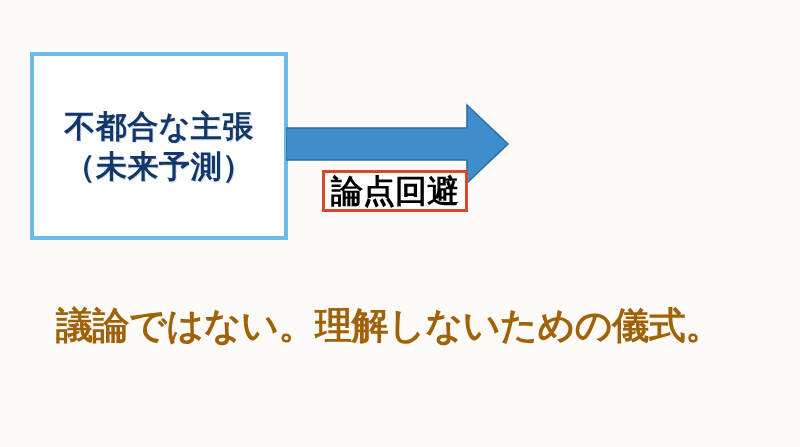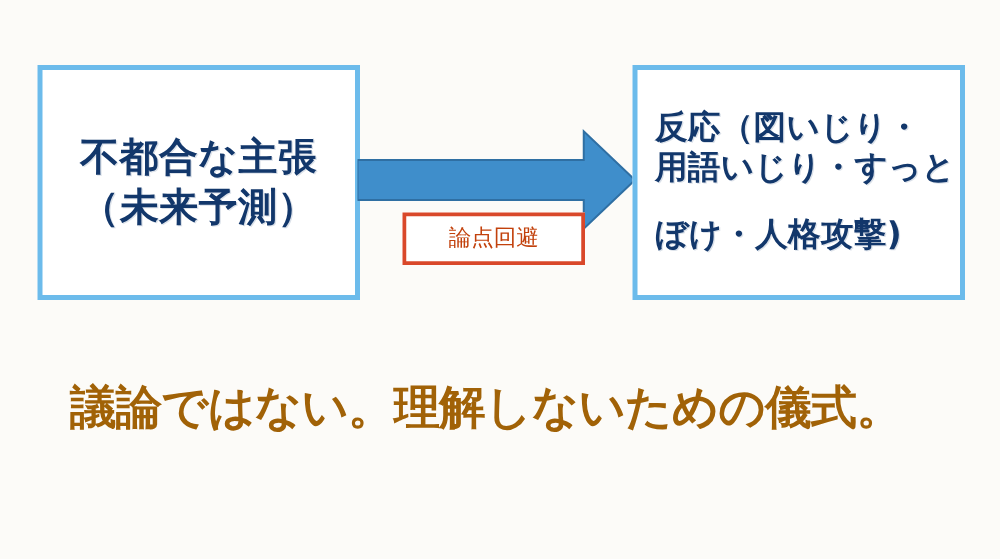--- a/index.html
+++ b/index.html
@@ -93,23 +93,23 @@
     width: 146px;
     height: 42px;
     box-sizing: border-box;
     border: 3px solid #d9482a;
     background: #ffffff;
     display: flex;
     align-items: center;
     justify-content: center;
   }
   #label-deflection .label-text {
-    color: #c2410c;
-    font-size: 18px;
-    font-weight: 400;
+    color: #000000;
+    font-size: 32px;
+    font-weight: 700;
     letter-spacing: 0px;
     line-height: 1;
     white-space: nowrap;
   }
 
   
   #caption {
     position: absolute;
     left: 56px;
     top: 306px;
@@ -135,23 +135,16 @@
   <div id="flow-arrow">
     <svg width="224" height="82" viewBox="0 0 224 82" xmlns="http://www.w3.org/2000/svg">
       <polygon points="0,25 181,25 181,2 222,41 181,80 181,57 0,57" fill="#3f8ecb" stroke="#2f6fa3" stroke-width="1.6" stroke-linejoin="miter"></polygon>
     </svg>
   </div>
 
   <div id="label-deflection">
     <span class="label-text">論点回避</span>
   </div>
 
-  <div class="concept-box" id="box-reaction">
-    <div class="box-text-block">
-      <span class="rline l1">反応（図いじり・</span>
-      <span class="rline l2">用語いじり・すっと</span>
-      <span class="rline l3">ぼけ・人格攻撃)</span>
-    </div>
-  </div>
 
   <div id="caption">議論ではない。理解しないための儀式。</div>
 
 </div>
 
 </body></html>

